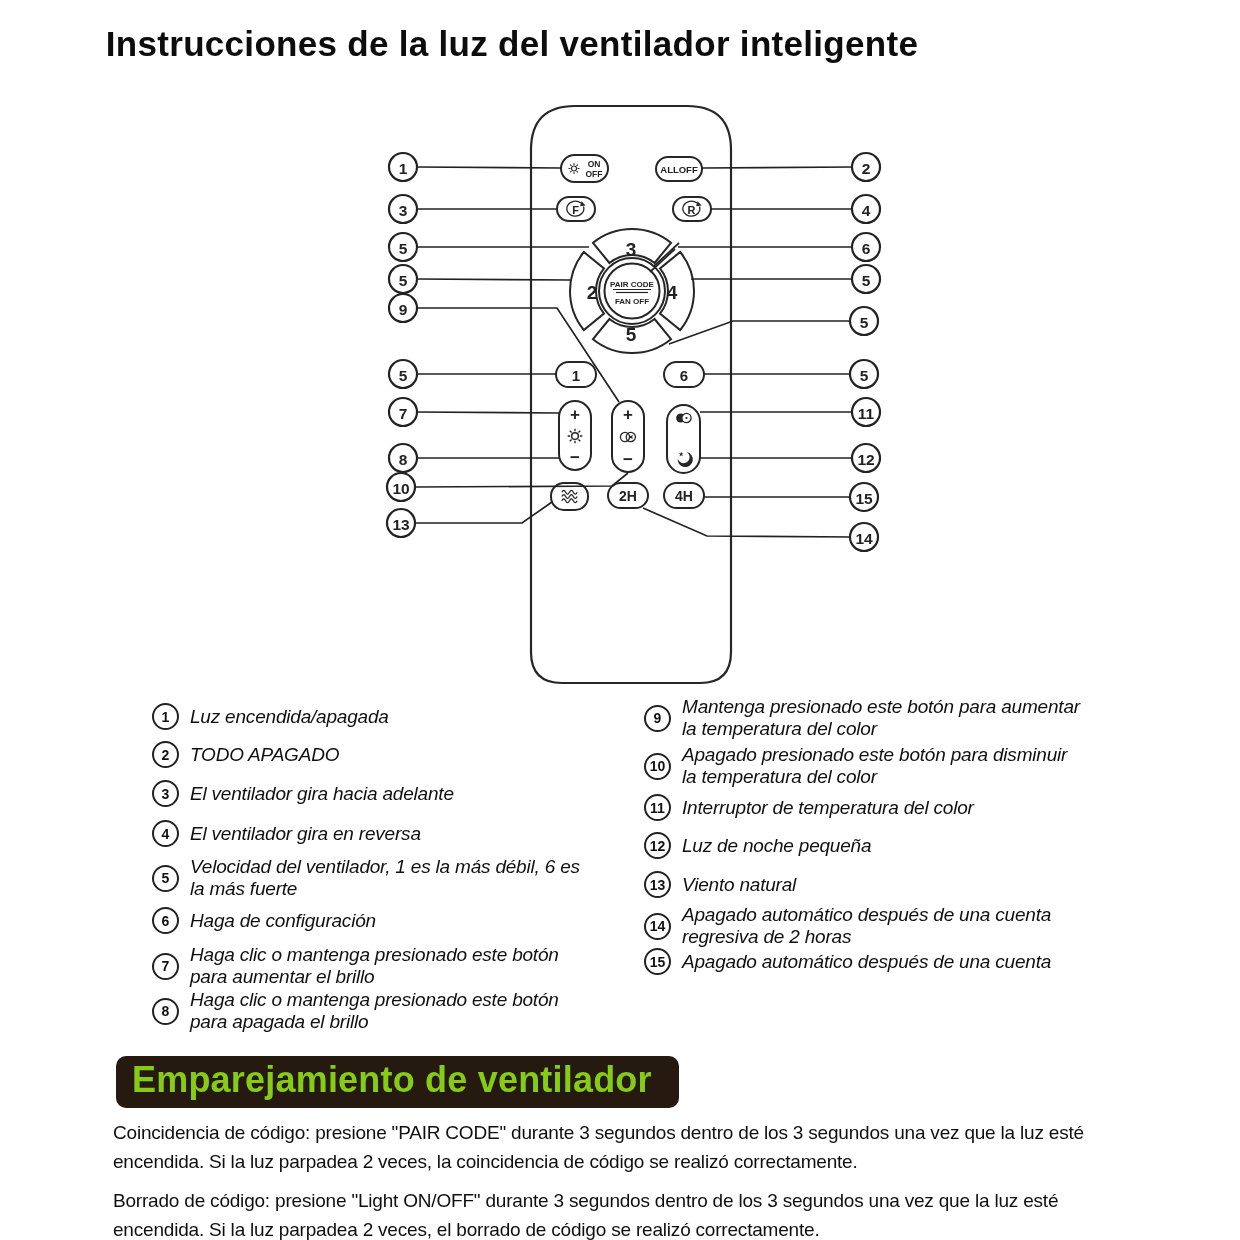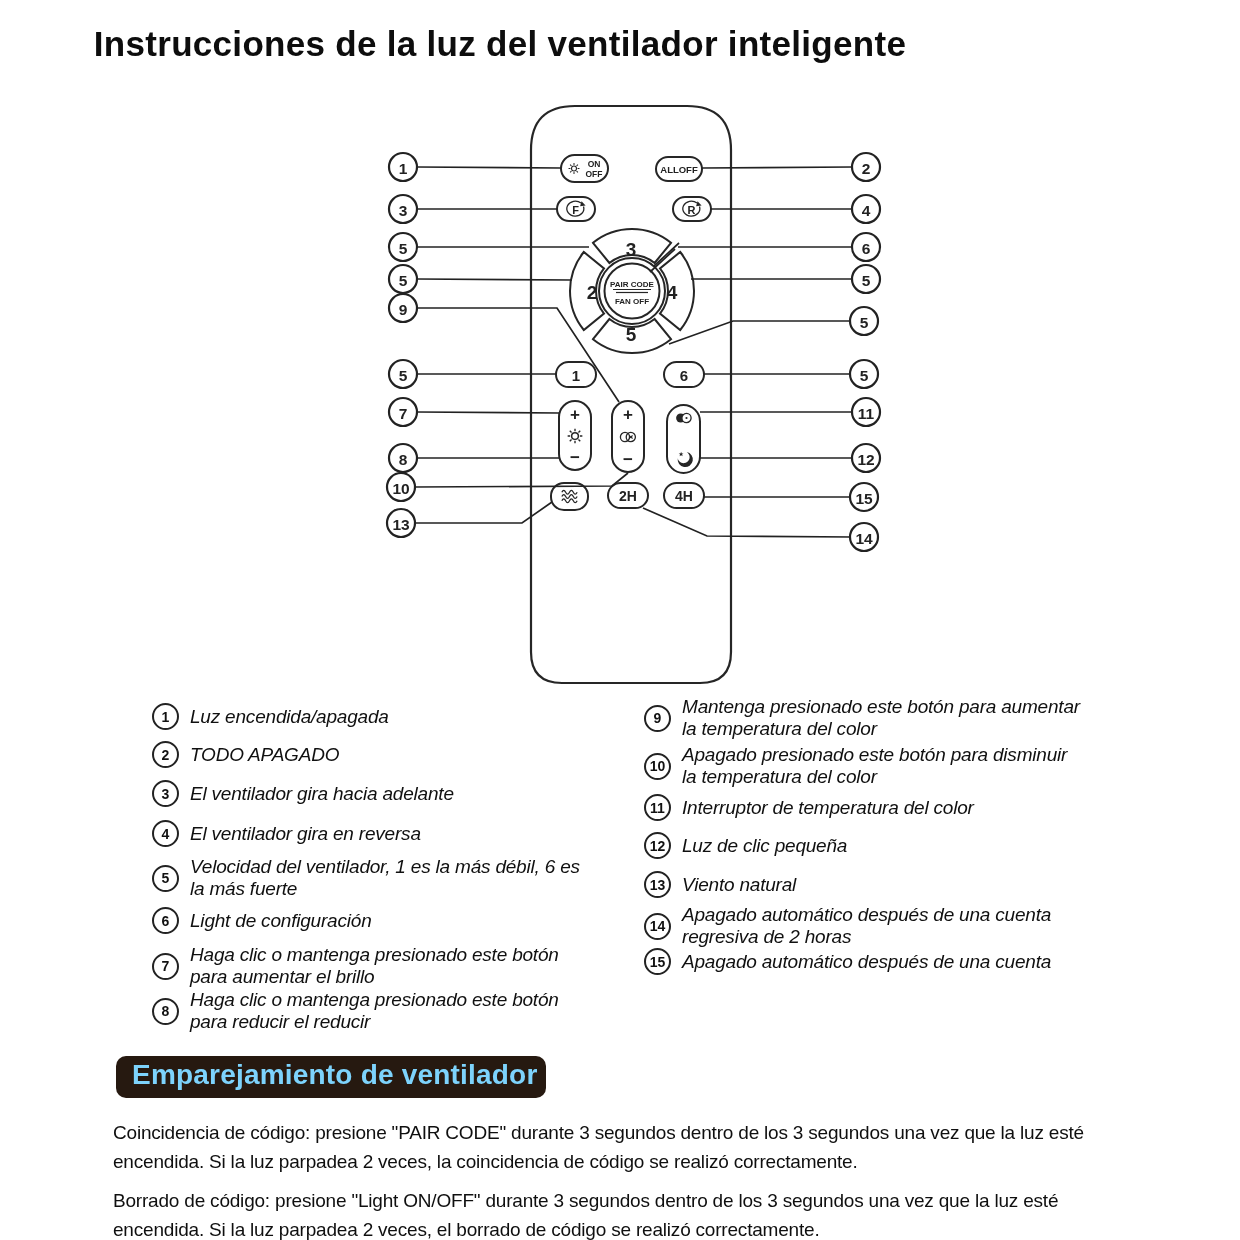--- a/index.html
+++ b/index.html
@@ -1,37 +1,37 @@
 <!DOCTYPE html>
 <html><head>
 <meta charset="utf-8">
 <style>
   html,body{margin:0;padding:0;}
   body{
     width:1240px;height:1240px;position:relative;background:#ffffff;
     font-family:"Liberation Sans",sans-serif;color:#111;overflow:hidden;
   }
   .title{
-    position:absolute;top:24px;left:4px;width:992px;text-align:center;
+    position:absolute;top:24px;left:16px;width:992px;text-align:center;
     font-size:35px;font-weight:bold;letter-spacing:.3px;color:#0d0d0d;margin:0;
   }
   svg.diagram{position:absolute;top:0;left:0;}
   svg text{font-family:"Liberation Sans",sans-serif;fill:#222;}
   .lrow{position:absolute;display:flex;gap:11px;align-items:center;}
   .lnum{
     width:27px;height:27px;border:2px solid #222;border-radius:50%;
     display:flex;align-items:center;justify-content:center;
     font-size:14px;font-weight:bold;flex-shrink:0;box-sizing:border-box;color:#111;
   }
   .ltxt{font-size:19px;line-height:22px;letter-spacing:-0.2px;color:#101010;font-style:italic;}
   .ltxt span{display:block;}
   .ltxt span:empty{display:none;}
   .badge{
-    position:absolute;left:116px;top:1056px;background:#261910;color:#7dd3fc;
-    font-size:28px;font-weight:bold;padding:3px 8px 7px 16px;border-radius:10px;
+    position:absolute;left:116px;top:1056px;background:#261910;color:#84cc16;
+    font-size:36px;font-weight:bold;padding:3px 27px 7px 16px;border-radius:10px;
     letter-spacing:.2px;
   }
   .para{
     position:absolute;left:113px;width:1018px;font-size:19px;line-height:29px;
     letter-spacing:-0.2px;color:#0f0f0f;
   }
   #p1{top:1099px;}
   #p2{top:1167px;}
 </style>
 </head>
@@ -296,35 +296,35 @@
 <div class="lrow" style="left:152px;top:856px">
   <span class="lnum">5</span>
   <span class="ltxt">
       <span>Velocidad del ventilador, 1 es la más débil, 6 es</span>
       <span>la más fuerte</span>
     </span>
 </div>
 <div class="lrow" style="left:152px;top:907px">
   <span class="lnum">6</span>
   <span class="ltxt">
-      <span>Light de configuración</span>
+      <span>Haga de configuración</span>
     </span>
 </div>
 <div class="lrow" style="left:152px;top:944px">
   <span class="lnum">7</span>
   <span class="ltxt">
       <span>Haga clic o mantenga presionado este botón</span>
       <span>para aumentar el brillo</span>
     </span>
 </div>
 <div class="lrow" style="left:152px;top:989px">
   <span class="lnum">8</span>
   <span class="ltxt">
       <span>Haga clic o mantenga presionado este botón</span>
-      <span>para reducir el reducir</span>
+      <span>para apagada el brillo</span>
     </span>
 </div>
 
 <div class="lrow" style="left:644px;top:696px">
   <span class="lnum">9</span>
   <span class="ltxt">
       <span>Mantenga presionado este botón para aumentar</span>
       <span>la temperatura del color</span>
     </span>
 </div>
@@ -337,21 +337,21 @@
 </div>
 <div class="lrow" style="left:644px;top:794px">
   <span class="lnum">11</span>
   <span class="ltxt">
       <span>Interruptor de temperatura del color</span>
     </span>
 </div>
 <div class="lrow" style="left:644px;top:832px">
   <span class="lnum">12</span>
   <span class="ltxt">
-      <span>Luz de clic pequeña</span>
+      <span>Luz de noche pequeña</span>
     </span>
 </div>
 <div class="lrow" style="left:644px;top:871px">
   <span class="lnum">13</span>
   <span class="ltxt">
       <span>Viento natural</span>
     </span>
 </div>
 <div class="lrow" style="left:644px;top:904px">
   <span class="lnum">14</span>

